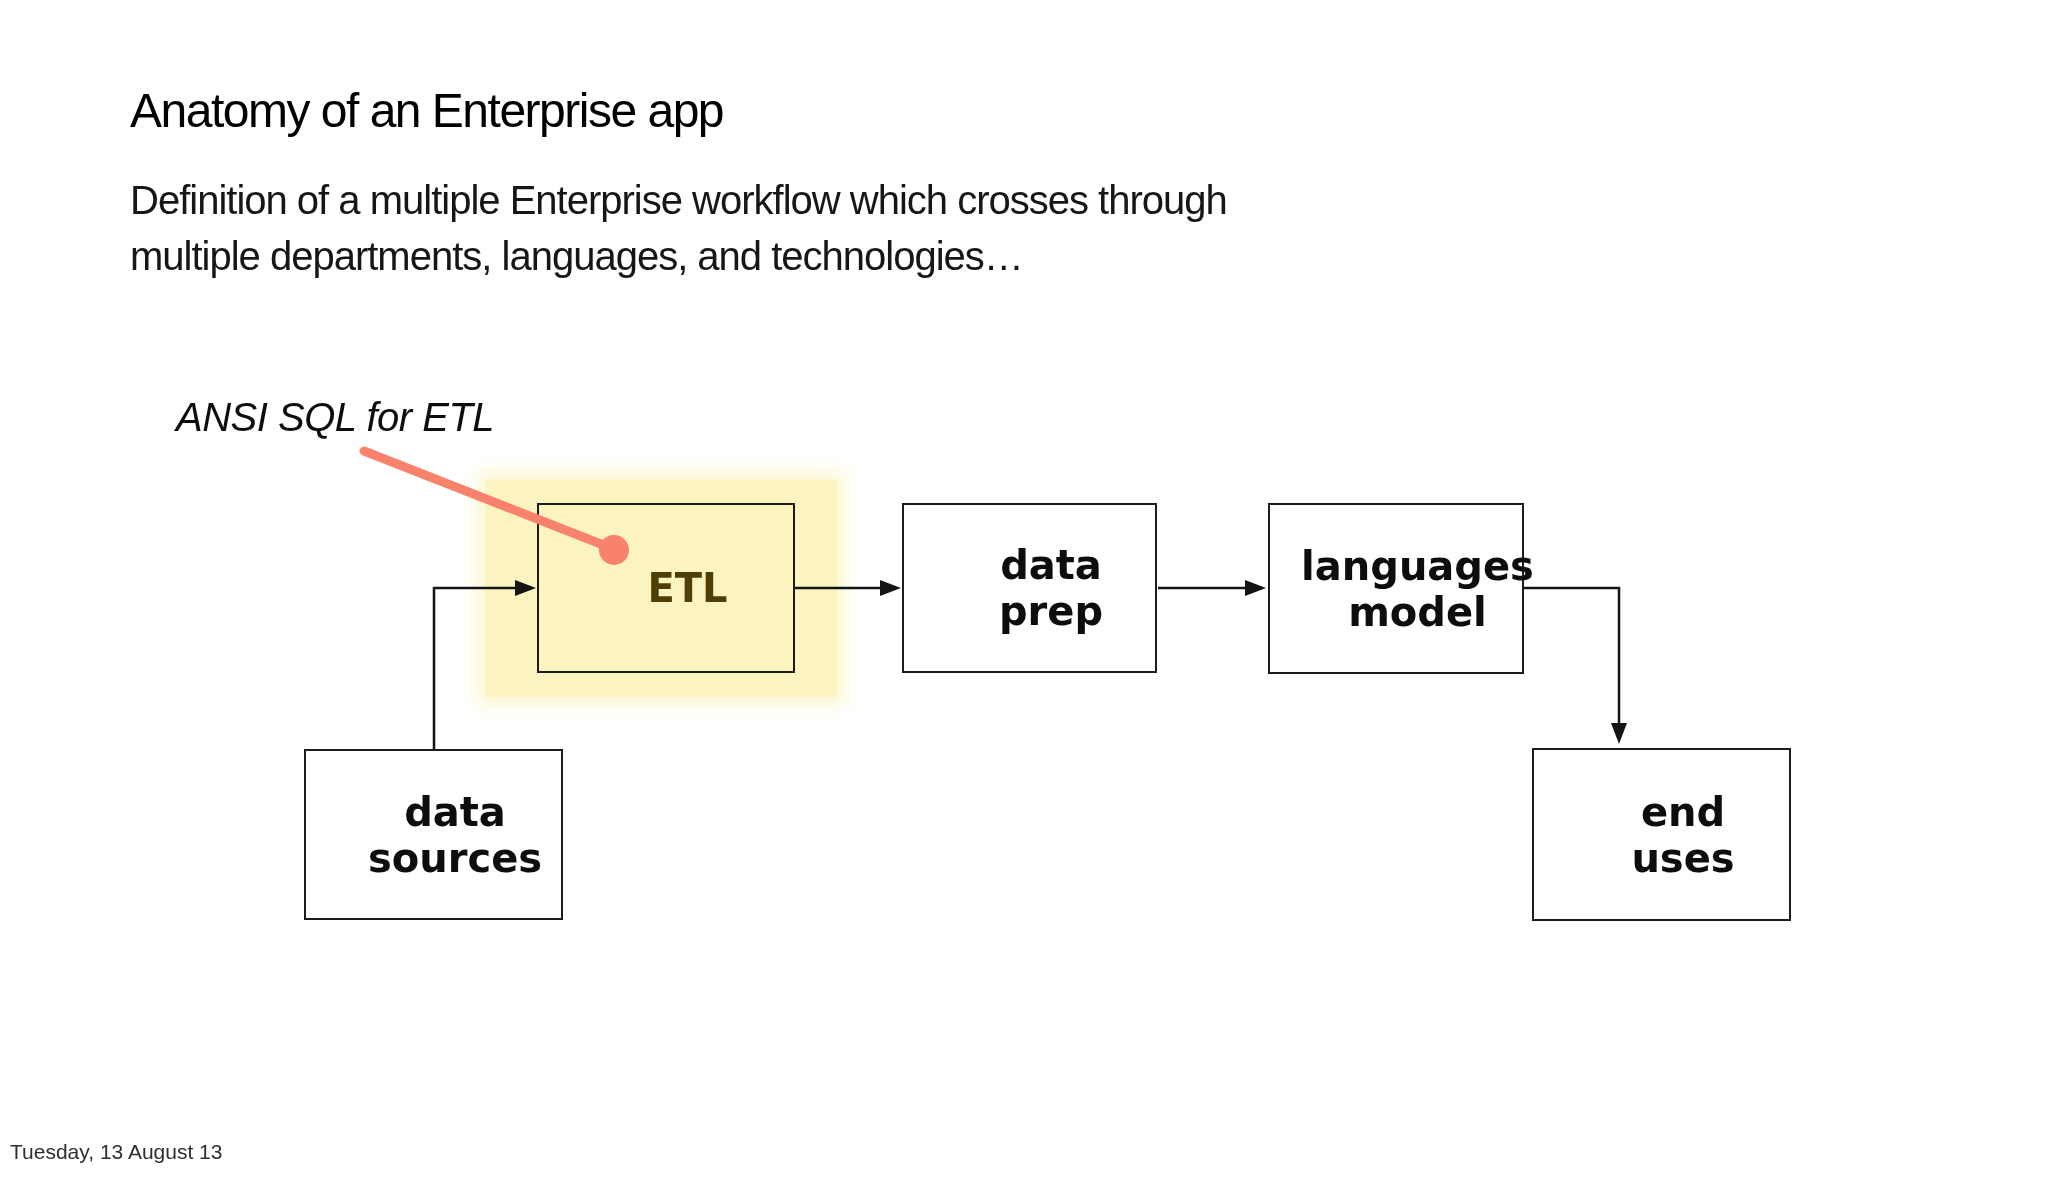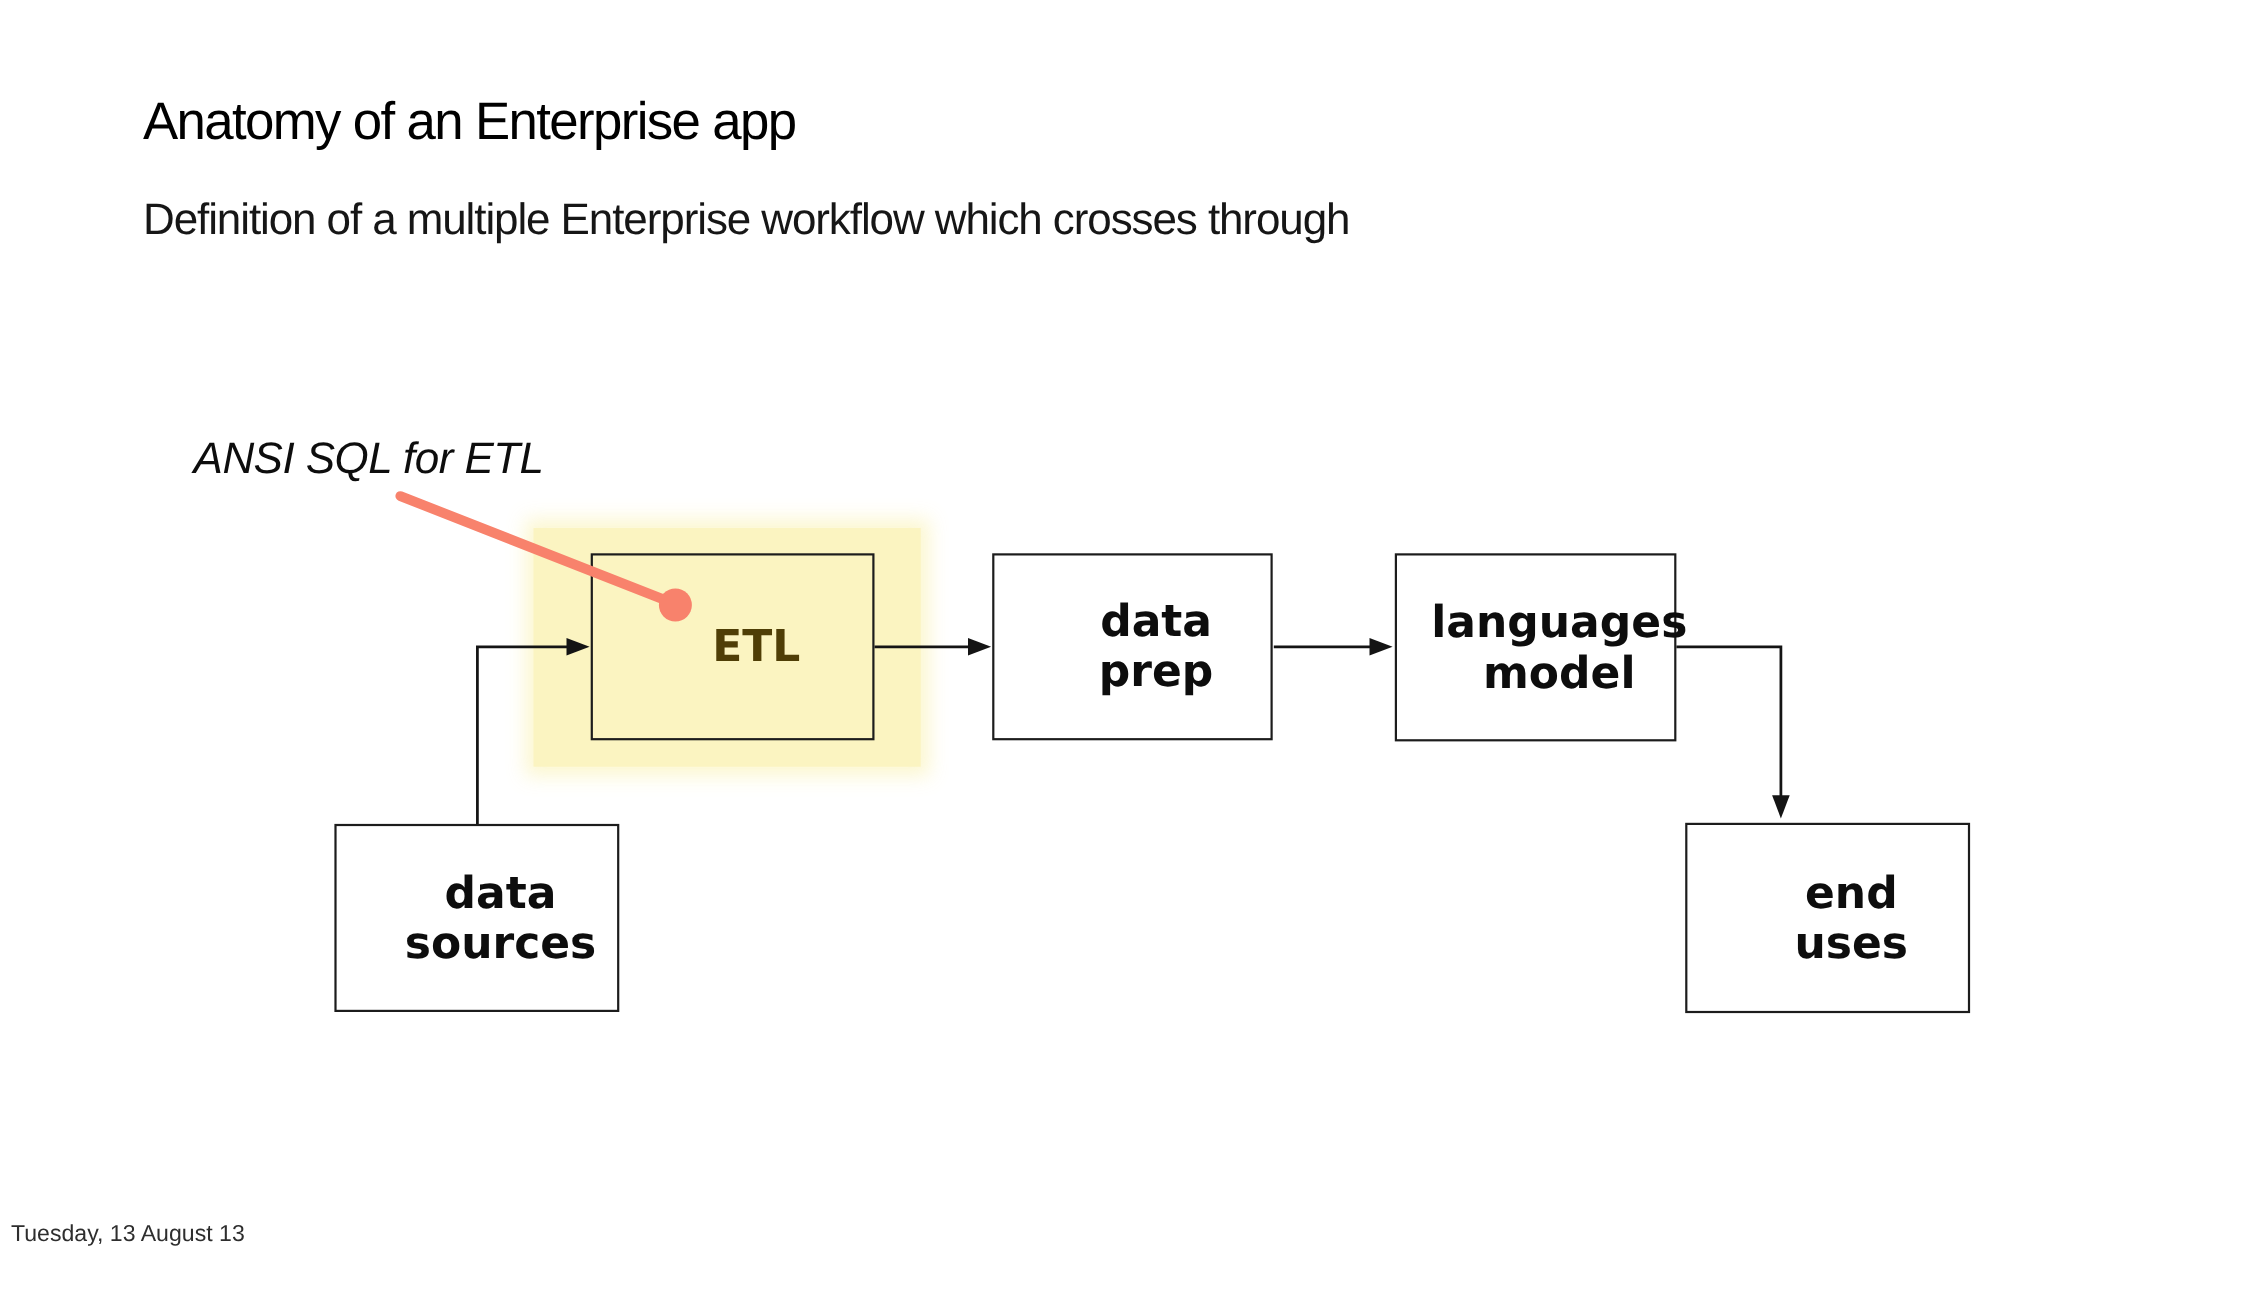--- a/index.html
+++ b/index.html
@@ -102,35 +102,36 @@
     stroke: var(--callout-red, #f8826c);
     stroke-width: 9;
     stroke-linecap: round;
     fill: none;
   }
   .callout-dot { fill: var(--callout-red, #f8826c); stroke: none; }
 
   .footer {
     position: absolute;
     left: 10px;
-    top: 1110px;
+    top: 1140px;
     font-size: 21px;
     color: #2e2e2e;
     white-space: nowrap;
   }
 </style>
 </head>
 <body>
 
 <div class="slide">
 
   <div class="title">Anatomy of an Enterprise app</div>
 
   <div class="subtitle">
     <div>Definition of a multiple Enterprise workflow which crosses through</div>
+    <div>multiple departments, languages, and technologies…</div>
   </div>
 
   <div class="annotation">ANSI SQL for ETL</div>
 
   <div class="highlight"></div>
 
   <div class="node node-etl">
     <span>ETL</span>
   </div>
 

